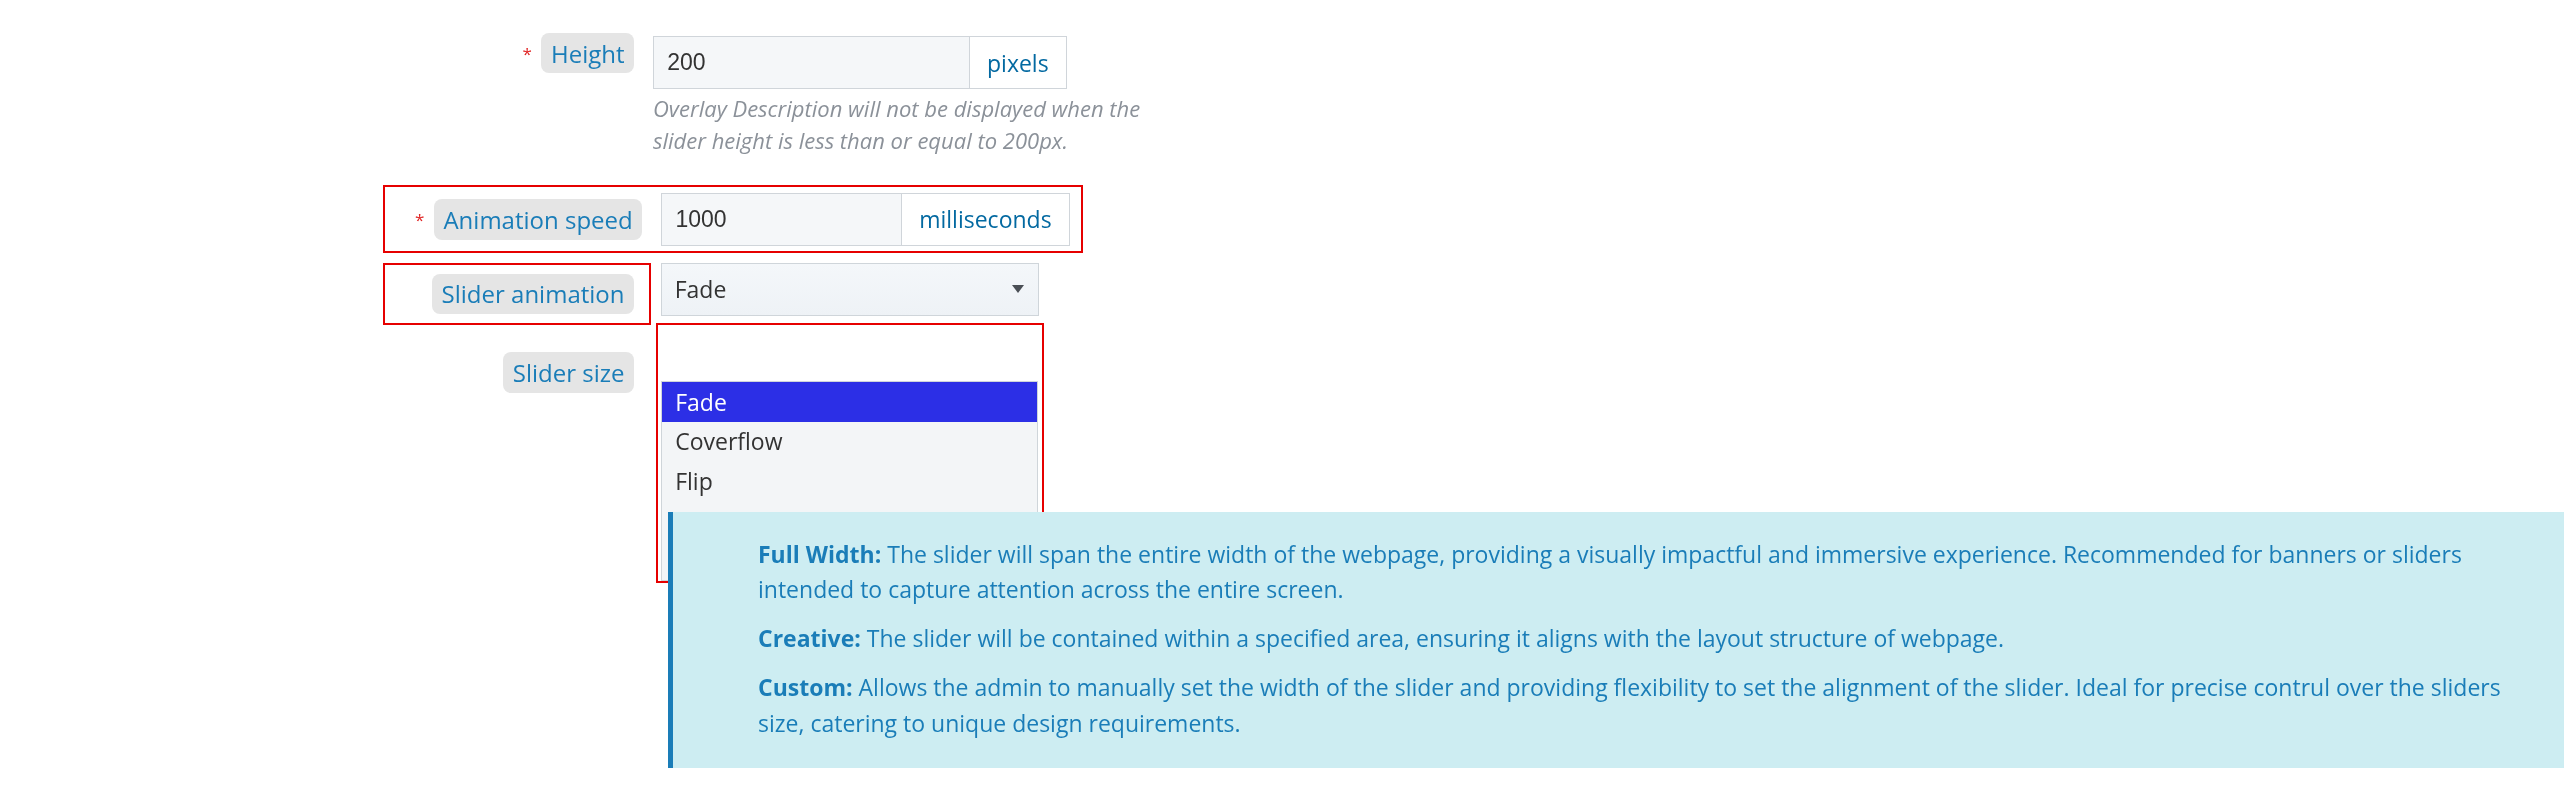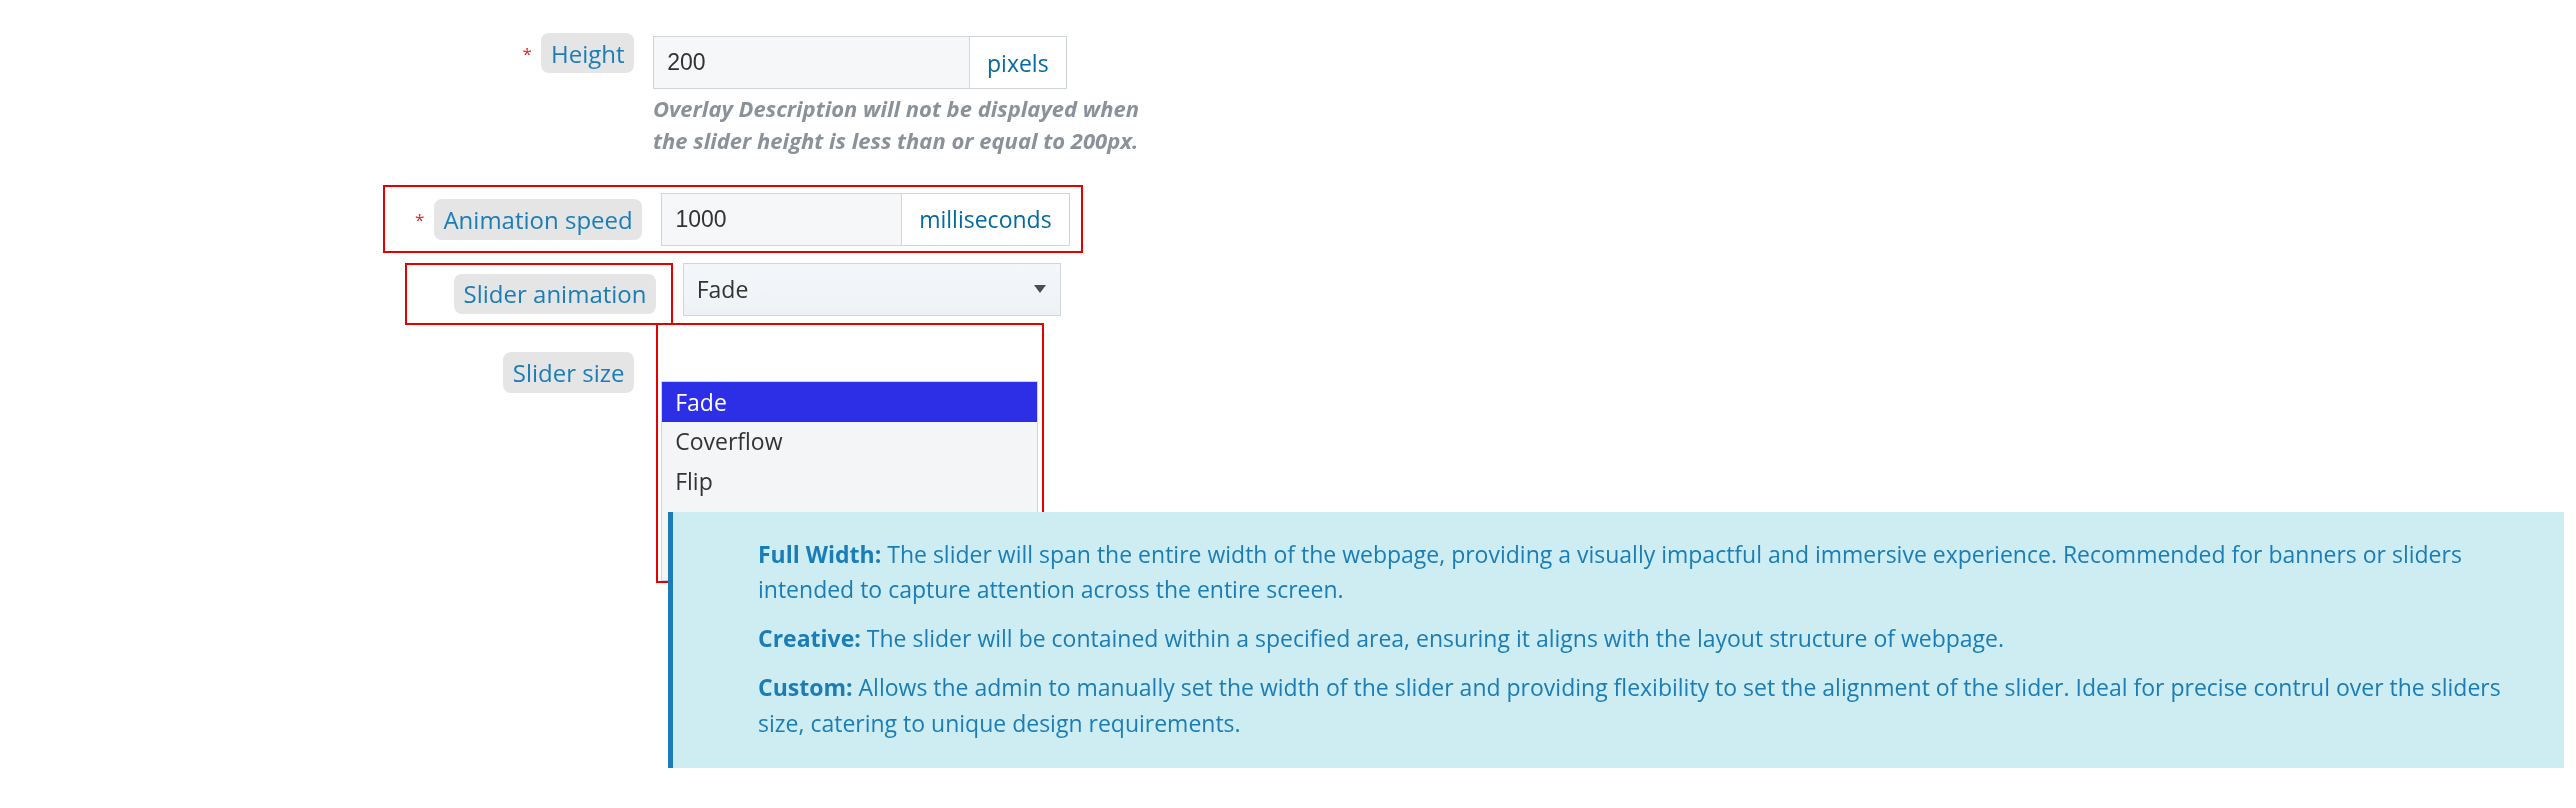--- a/index.html
+++ b/index.html
@@ -81,21 +81,20 @@
     color: #0369a1;
     background: #fff;
   }
   .help-text {
     color: #8b9199;
     font-style: italic;
     font-size: 22px;
     line-height: 1.45;
     margin-top: 3.8px;
     max-width: 511px;
-    font-weight: bold;
   }
   .redbox {
     border: 2.8px solid #e60000;
     padding: 5.7px 11.4px 5.7px 5.7px;
     display: flex;
     align-items: center;
   }
   .select-box {
     height: 53px;
     width: 378px;
@@ -176,21 +175,21 @@
         <span class="req">*</span>
         <span class="label-pill">Animation speed</span>
       </div>
       <div class="input-group" style="margin-left:19px;">
         <input class="text-input w-speed" type="text" value="1000" style="">
         <div class="unit">milliseconds</div>
       </div>
     </div>
   </div>
 
-  <div class="row" style="margin-top:9.5px; position:relative;margin-left:22px;">
+  <div class="row" style="margin-top:9.5px; position:relative;">
     <div style="width:383px;"></div>
     <div class="redbox" style="width:268px; height:62px; justify-content:flex-end; padding-right:15px;">
       <span class="label-pill">Slider animation</span>
     </div>
     <div style="width:9.5px;"></div>
     <div style="position:relative;">
       <div class="select-box">
         <span>Fade</span>
         <span class="chev"></span>
       </div>

